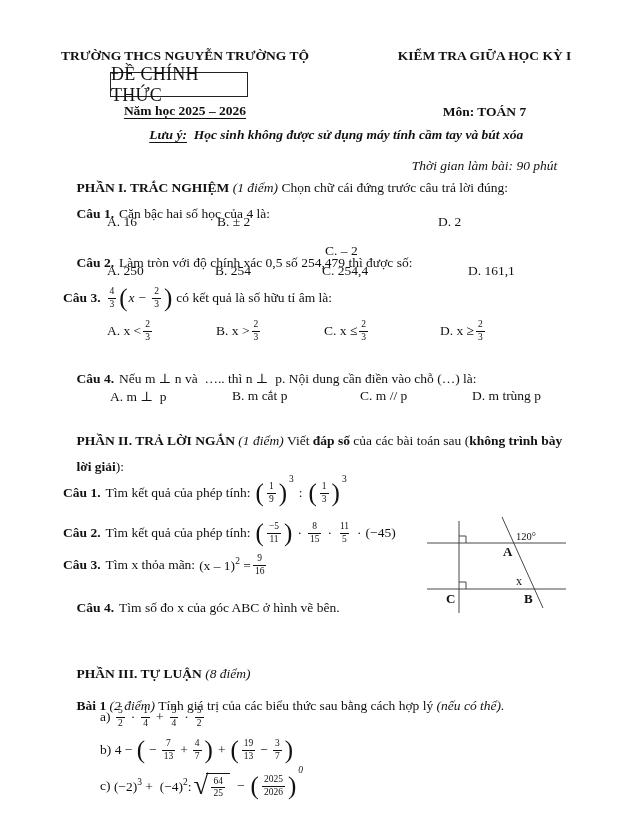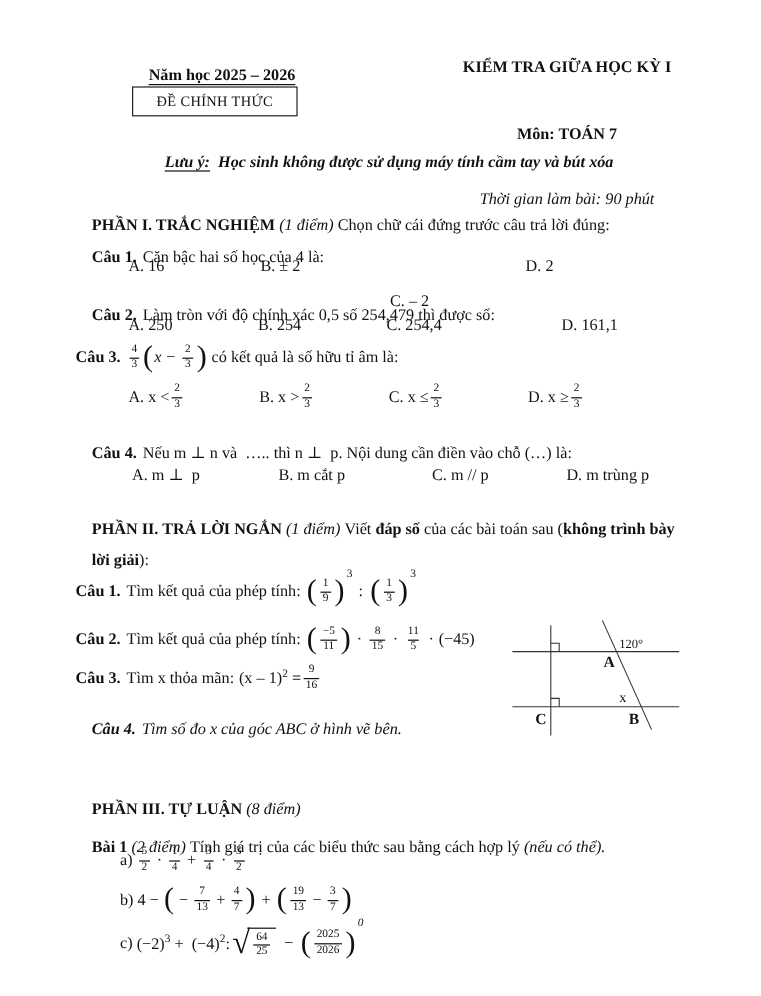--- a/index.html
+++ b/index.html
@@ -25,46 +25,47 @@
   .frac .den{border-top:1px solid #111;padding:0 2px;}
   .bp{font-size:25px;font-weight:400;line-height:0.9;margin:0 1px;}
   .bexp{font-size:9.5px;align-self:flex-start;margin-top:-3px;margin-left:1px;}
   sup{font-size:9.5px;}
   .sqrt{display:inline-flex;align-items:center;margin:0 2px;}
   .sqrt .rad{font-size:27px;line-height:0.8;margin-right:-2px;font-weight:400;}
   .sqrt .cnt{border-top:1.2px solid #111;padding:2px 3px 0 3px;display:inline-flex;align-items:center;}
   .exam-box{
     position:absolute;left:110px;top:72px;width:136px;height:23px;
     border:1.6px solid #222;display:flex;align-items:center;justify-content:center;
-    font-size:12px;letter-spacing:0.3px;
+    font-size:18px;letter-spacing:0.3px;
   }
   .fig{position:absolute;left:420px;top:508px;}
   .fig text{font-family:"Liberation Serif","DejaVu Serif",serif;fill:#111;}
   .gap6{margin-right:4px;}
 </style>
 </head>
 <body>
 
 <div class="page">
 
   <div class="abs center" style="left:40px;top:16px;width:290px;">
+    <div class="b">TRƯỜNG THCS NGUYỄN TRƯỜNG TỘ</div>
     <div class="b u" style="margin-top:7px;">Năm học 2025 – 2026</div>
   </div>
 
   <div class="exam-box">
     <span>ĐỀ CHÍNH THỨC</span>
   </div>
 
-  <div class="abs center" style="left:350px;top:16px;width:245px;">
+  <div class="abs center" style="left:362px;top:16px;width:245px;">
     <div class="b">KIỂM TRA GIỮA HỌC KỲ I</div>
     <div class="b" style="margin-top:8px;">Môn: TOÁN 7</div>
     <div class="i" style="margin-top:6px;">Thời gian làm bài: 90 phút</div>
   </div>
 
-  <div class="abs center b i" style="left:60px;top:111px;width:515px;">
+  <div class="abs center b i" style="left:72px;top:111px;width:515px;">
     <span class="u">Lưu ý:</span><span>  Học sinh không được sử dụng máy tính cầm tay và bút xóa</span>
   </div>
 
   <div class="abs" style="left:63px;top:164px;">
     <span class="b">PHẦN I. TRẮC NGHIỆM </span><span class="i">(1 điểm) </span><span>Chọn chữ cái đứng trước câu trả lời đúng:</span>
   </div>
 
   <div class="abs" style="left:63px;top:190px;">
     <span class="lbl">Câu 1.</span><span>Căn bậc hai số học của 4 là:</span>
   </div>
@@ -147,21 +148,21 @@
     <span>(−45)</span>
   </div>
 
   <div class="row" style="left:63px;top:551px;height:28px;">
     <span class="lbl">Câu 3.</span>
     <span class="gap6">Tìm x thỏa mãn:</span>
     <span><span>(x – 1)</span><sup>2</sup><span> =</span></span>
     <span class="frac"><span class="num">9</span><span class="den">16</span></span>
   </div>
 
-  <div class="abs" style="left:63px;top:584px;font-style:italic;">
+  <div class="abs" style="left:63px;top:584px;">
     <span class="lbl">Câu 4.</span><span>Tìm số đo x của góc ABC ở hình vẽ bên.</span>
   </div>
 
   <svg class="fig" width="162" height="112" viewBox="0 0 162 112">
     <line x1="7" y1="35" x2="146" y2="35" stroke="#333" stroke-width="0.9"></line>
     <line x1="7" y1="81" x2="146" y2="81" stroke="#333" stroke-width="0.9"></line>
     <line x1="39" y1="13" x2="39" y2="105" stroke="#333" stroke-width="0.9"></line>
     <line x1="82" y1="9" x2="123" y2="100" stroke="#333" stroke-width="0.9"></line>
     <path d="M39 28 H46 V35" fill="none" stroke="#333" stroke-width="0.9"></path>
     <path d="M39 74 H46 V81" fill="none" stroke="#333" stroke-width="0.9"></path>

